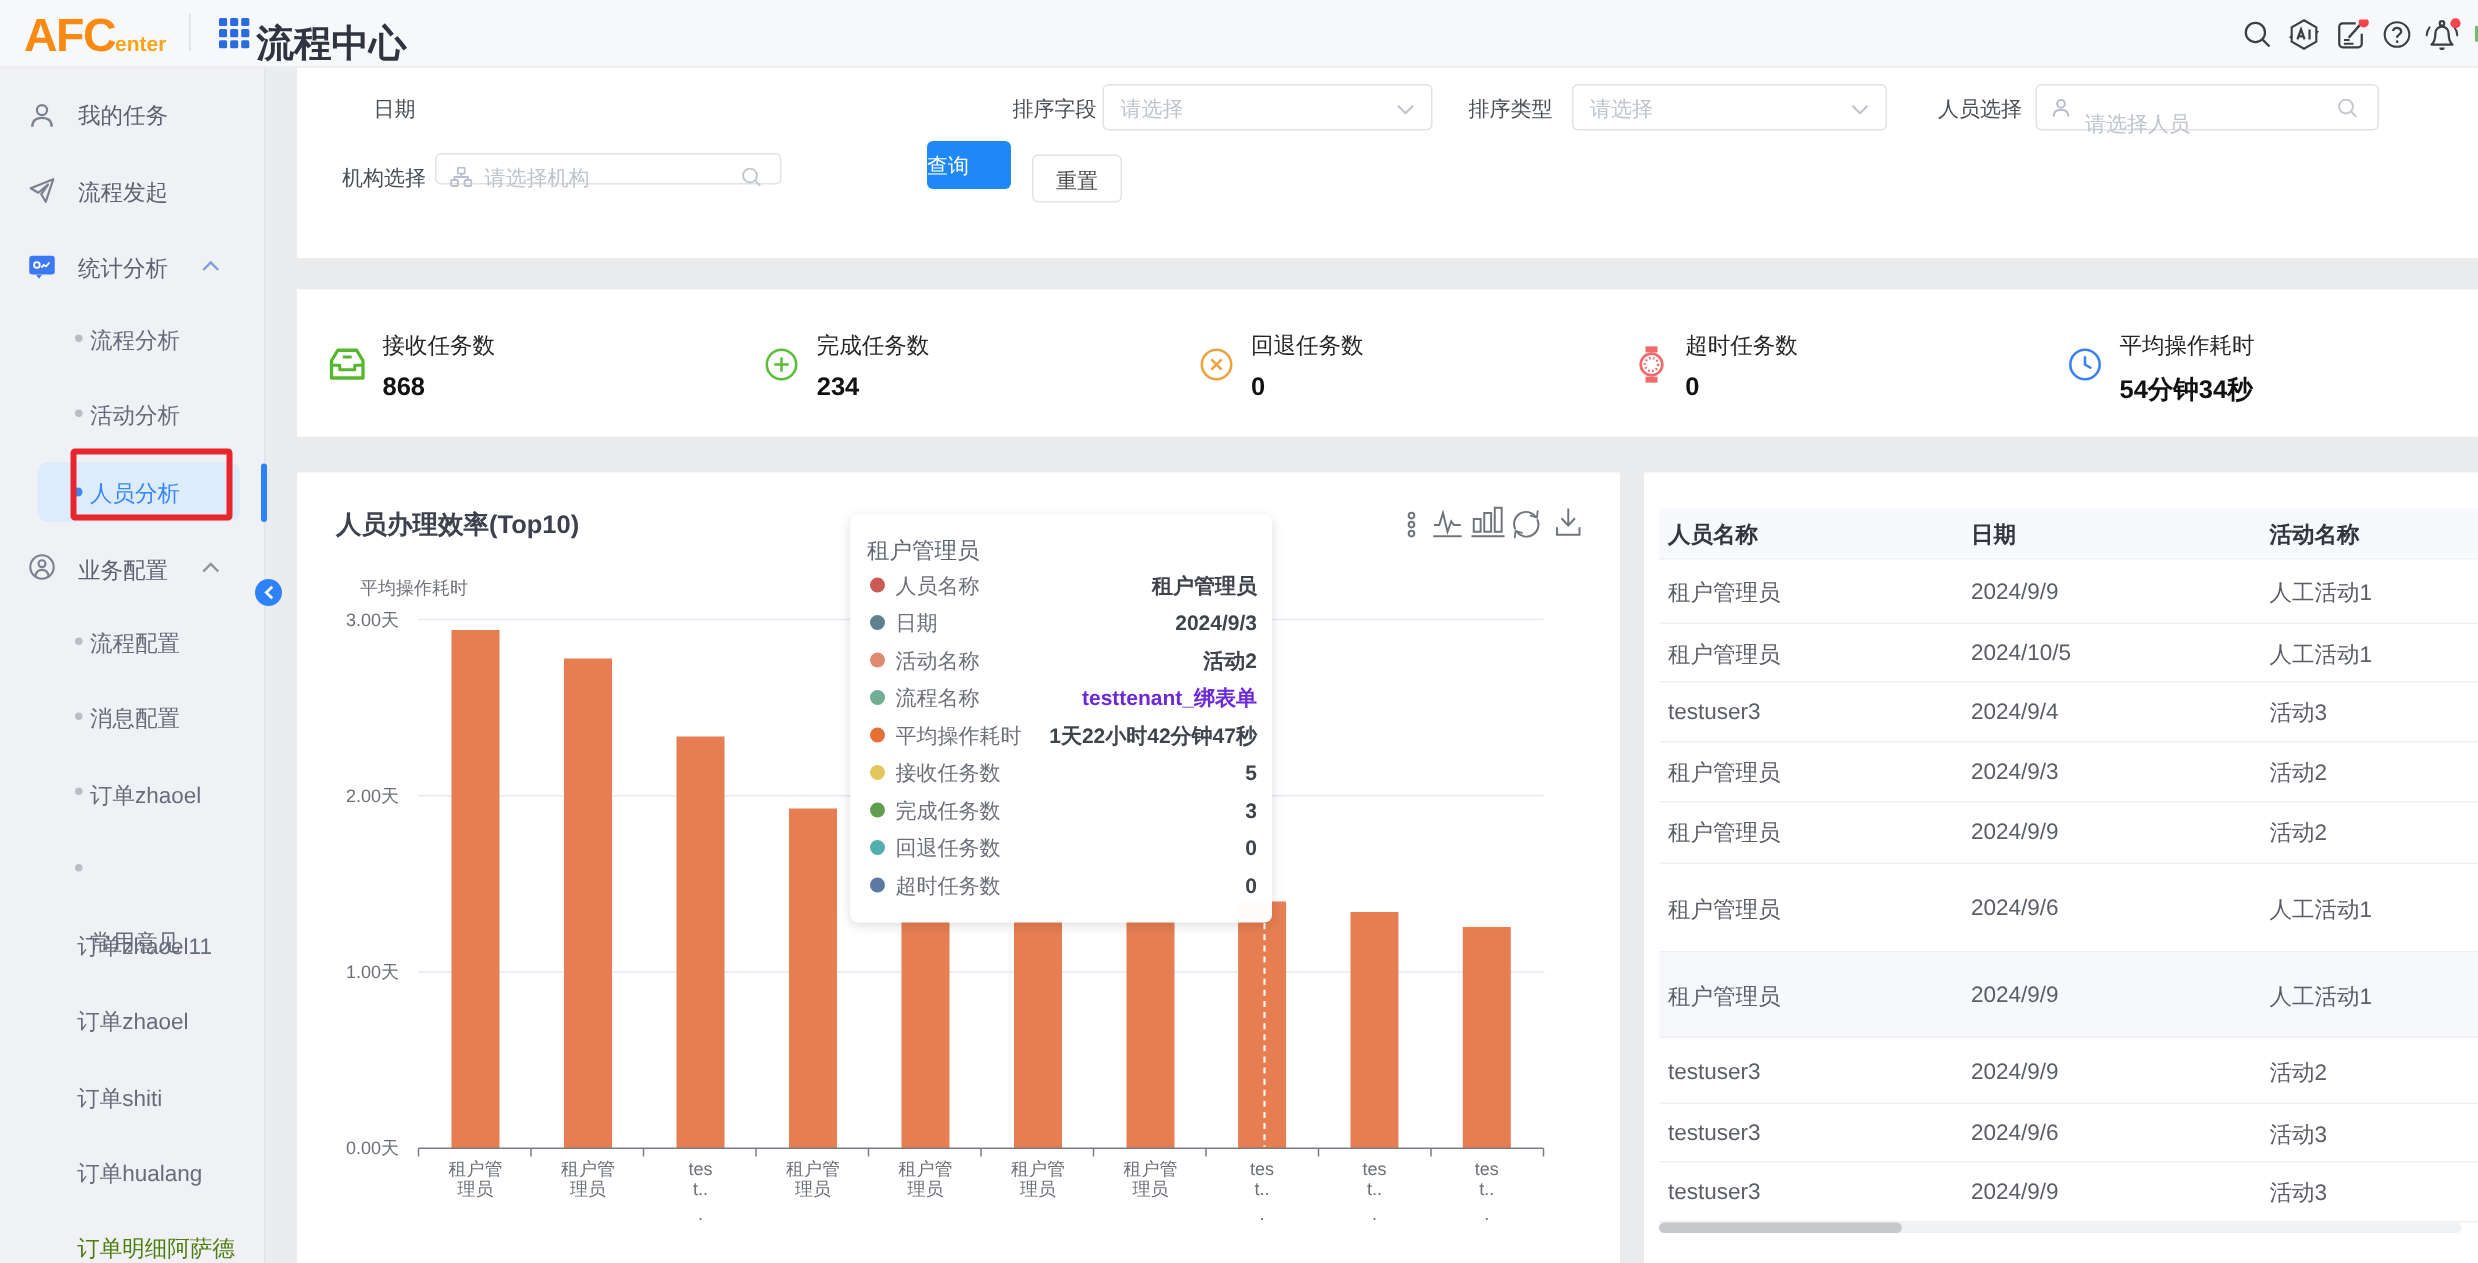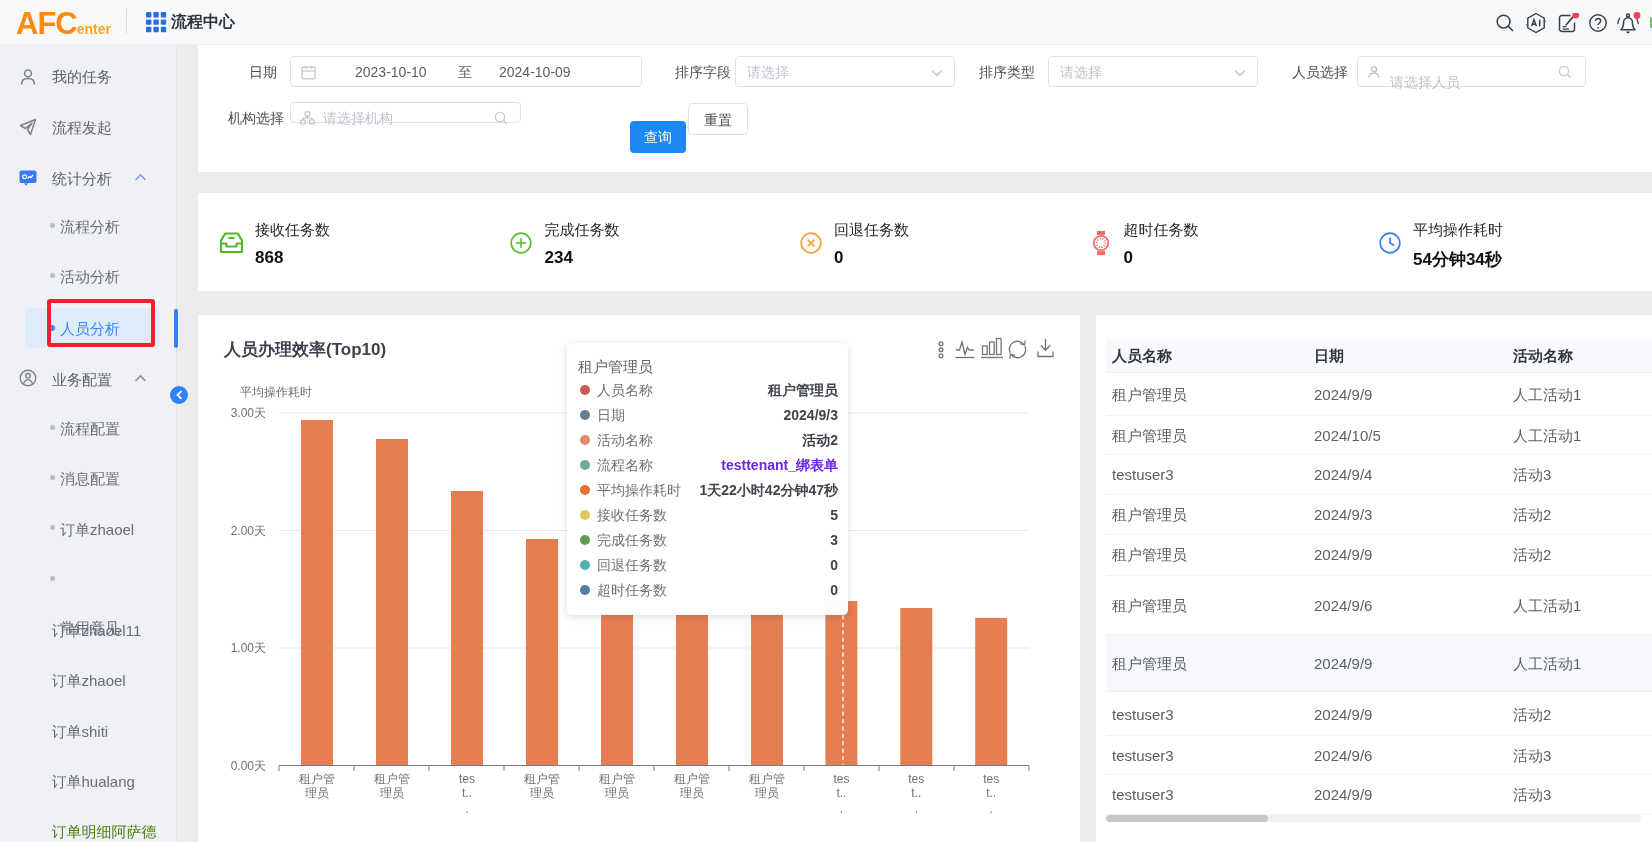--- a/index.html
+++ b/index.html
@@ -20,21 +20,21 @@
         <rect x="7.4" y="0" width="5.4" height="5.4" rx="1"></rect>
         <rect x="14.8" y="0" width="5.4" height="5.4" rx="1"></rect>
       <rect x="0" y="7.4" width="5.4" height="5.4" rx="1"></rect>
         <rect x="7.4" y="7.4" width="5.4" height="5.4" rx="1"></rect>
         <rect x="14.8" y="7.4" width="5.4" height="5.4" rx="1"></rect>
       <rect x="0" y="14.8" width="5.4" height="5.4" rx="1"></rect>
         <rect x="7.4" y="14.8" width="5.4" height="5.4" rx="1"></rect>
         <rect x="14.8" y="14.8" width="5.4" height="5.4" rx="1"></rect>
     </g>
   </svg>
-  <div class="abs" style="left:171px;top:12px;font-size:16px;font-weight:bold;color:#2f3540;">流程中心</div>
+  <div class="abs" style="left:171px;top:12px;font-size:25px;font-weight:bold;color:#2f3540;">流程中心</div>
 
   <svg class="abs" style="left:1495px;top:13px;" width="20" height="20" viewBox="0 0 20 20" fill="none" stroke="#3a3f44" stroke-width="1.5">
     <circle cx="8.6" cy="8.6" r="6.4"></circle>
       <line x1="13.4" y1="13.4" x2="18" y2="18"></line>
   </svg>
   <svg class="abs" style="left:1525px;top:12px;" width="22" height="22" viewBox="0 0 22 22" fill="none" stroke="#3a3f44" stroke-width="1.4">
     <path d="M11 1.5 L19.2 6.2 V15.8 L11 20.5 L2.8 15.8 V6.2 Z"></path>
     <path d="M6.6 14.3 L9 7.6 L11.4 14.3 M7.4 12.2 H10.6" stroke-width="1.5"></path>
     <path d="M14.7 7.6 V14.3" stroke-width="1.5"></path>
     <path d="M2.8 11.8 l-1.3 1.6 M19.2 10.2 l1.3 -1.6" stroke-width="1.1"></path>
@@ -131,31 +131,20 @@
 <div class="abs" style="left:47px;top:299px;width:108px;height:48px;border:4.5px solid #e8252c;border-radius:3px;z-index:20;"></div>
 
 <div class="abs" style="left:198px;top:45px;width:1454px;height:127px;background:#fff;"></div>
 <div class="abs" style="z-index:6;left:198px;top:45px;width:1454px;height:127px;font-size:14px;color:#4a4f55;">
 
   <div class="abs" style="left:0px;top:19px;width:79px;text-align:right;">日期</div>
   <div class="abs" style="left:415px;top:19px;width:118px;text-align:right;">排序字段</div>
   <div class="abs" style="left:725px;top:19px;width:112px;text-align:right;">排序类型</div>
   <div class="abs" style="left:1034px;top:19px;width:116px;text-align:right;">人员选择</div>
 
-  <div class="abs" style="left:92px;top:11px;width:352px;height:31px;border:1px solid #e0e2e7;border-radius:4px;background:#fff;">
-    <svg class="abs" style="left:10px;top:7.5px;" width="15" height="15" viewBox="0 0 15 15" fill="none" stroke="#c3c7cf" stroke-width="1.3">
-      <rect x="1" y="2.2" width="13" height="11.6" rx="1.5"></rect>
-        <line x1="1" y1="6" x2="14" y2="6"></line>
-        <line x1="4.6" y1="0.8" x2="4.6" y2="3.6"></line>
-        <line x1="10.4" y1="0.8" x2="10.4" y2="3.6"></line>
-    </svg>
-    <div class="abs" style="left:64px;top:7px;color:#5c6066;">2023-10-10</div>
-    <div class="abs" style="left:167px;top:7px;color:#5c6066;">至</div>
-    <div class="abs" style="left:208px;top:7px;color:#5c6066;">2024-10-09</div>
-  </div>
 
   <div class="abs" style="left:537px;top:11px;width:220px;height:31px;border:1px solid #e0e2e7;border-radius:4px;background:#fff;">
     <div class="abs" style="left:11px;top:7px;color:#bfc4cc;">请选择</div>
     <svg class="abs" style="left:195px;top:12px;" width="12" height="8" viewBox="0 0 12 8" fill="none" stroke="#c0c4cc" stroke-width="1.4">
         <path d="M1 1.5 L6 6.5 L11 1.5"></path>
       </svg>
   </div>
 
   <div class="abs" style="left:850px;top:11px;width:210px;height:31px;border:1px solid #e0e2e7;border-radius:4px;background:#fff;">
     <div class="abs" style="left:11px;top:7px;color:#bfc4cc;">请选择</div>
@@ -183,21 +172,21 @@
         <rect x="0.7" y="9" width="4.6" height="4" rx="0.8"></rect>
         <rect x="9.7" y="9" width="4.6" height="4" rx="0.8"></rect>
       <path d="M7.5 4.8 V7 M3 9 V7 H12 V9"></path>
     </svg>
     <div class="abs" style="left:32px;top:7px;color:#bfc4cc;">请选择机构</div>
     <svg class="abs" style="left:203px;top:8px;" width="14" height="14" viewBox="0 0 14 14" fill="none" stroke="#c3c7cf" stroke-width="1.3">
         <circle cx="6" cy="6" r="4.6"></circle>
         <line x1="9.5" y1="9.5" x2="12.8" y2="12.8"></line>
       </svg>
   </div>
-  <div class="abs" style="left:420px;top:76px;width:56px;height:32px;background:#1e88f7;border-radius:4px;color:#fff;text-align:center;line-height:32px;margin-left:12px;">查询</div>
+  <div class="abs" style="left:420px;top:49px;width:56px;height:32px;background:#1e88f7;border-radius:4px;color:#fff;line-height:32px;">查询</div>
   <div class="abs" style="left:490px;top:58px;width:60px;height:32px;background:#fff;border:1px solid #e1e3e8;border-radius:4px;color:#4c4c4c;text-align:center;line-height:32px;">重置</div>
 </div>
 
 <div class="abs" style="left:198px;top:193px;width:1454px;height:98px;background:#fff;z-index:3;"></div>
 <div class="abs" style="z-index:6;left:198px;top:193px;width:1454px;height:98px;color:#262626;">
 
   <svg class="abs" style="left:21px;top:38px;" width="25" height="23" viewBox="0 0 25 23" fill="none" stroke="#55b82c" stroke-width="2.2" stroke-linejoin="round">
     <path d="M2 9.5 L6.2 2.5 H18.8 L23 9.5 V21 H2 Z"></path>
     <path d="M2 12.5 H7.5 V15.5 H17.5 V12.5 H23" stroke-width="2"></path>
     <line x1="9.5" y1="7" x2="15.5" y2="7" stroke-width="2"></line>

